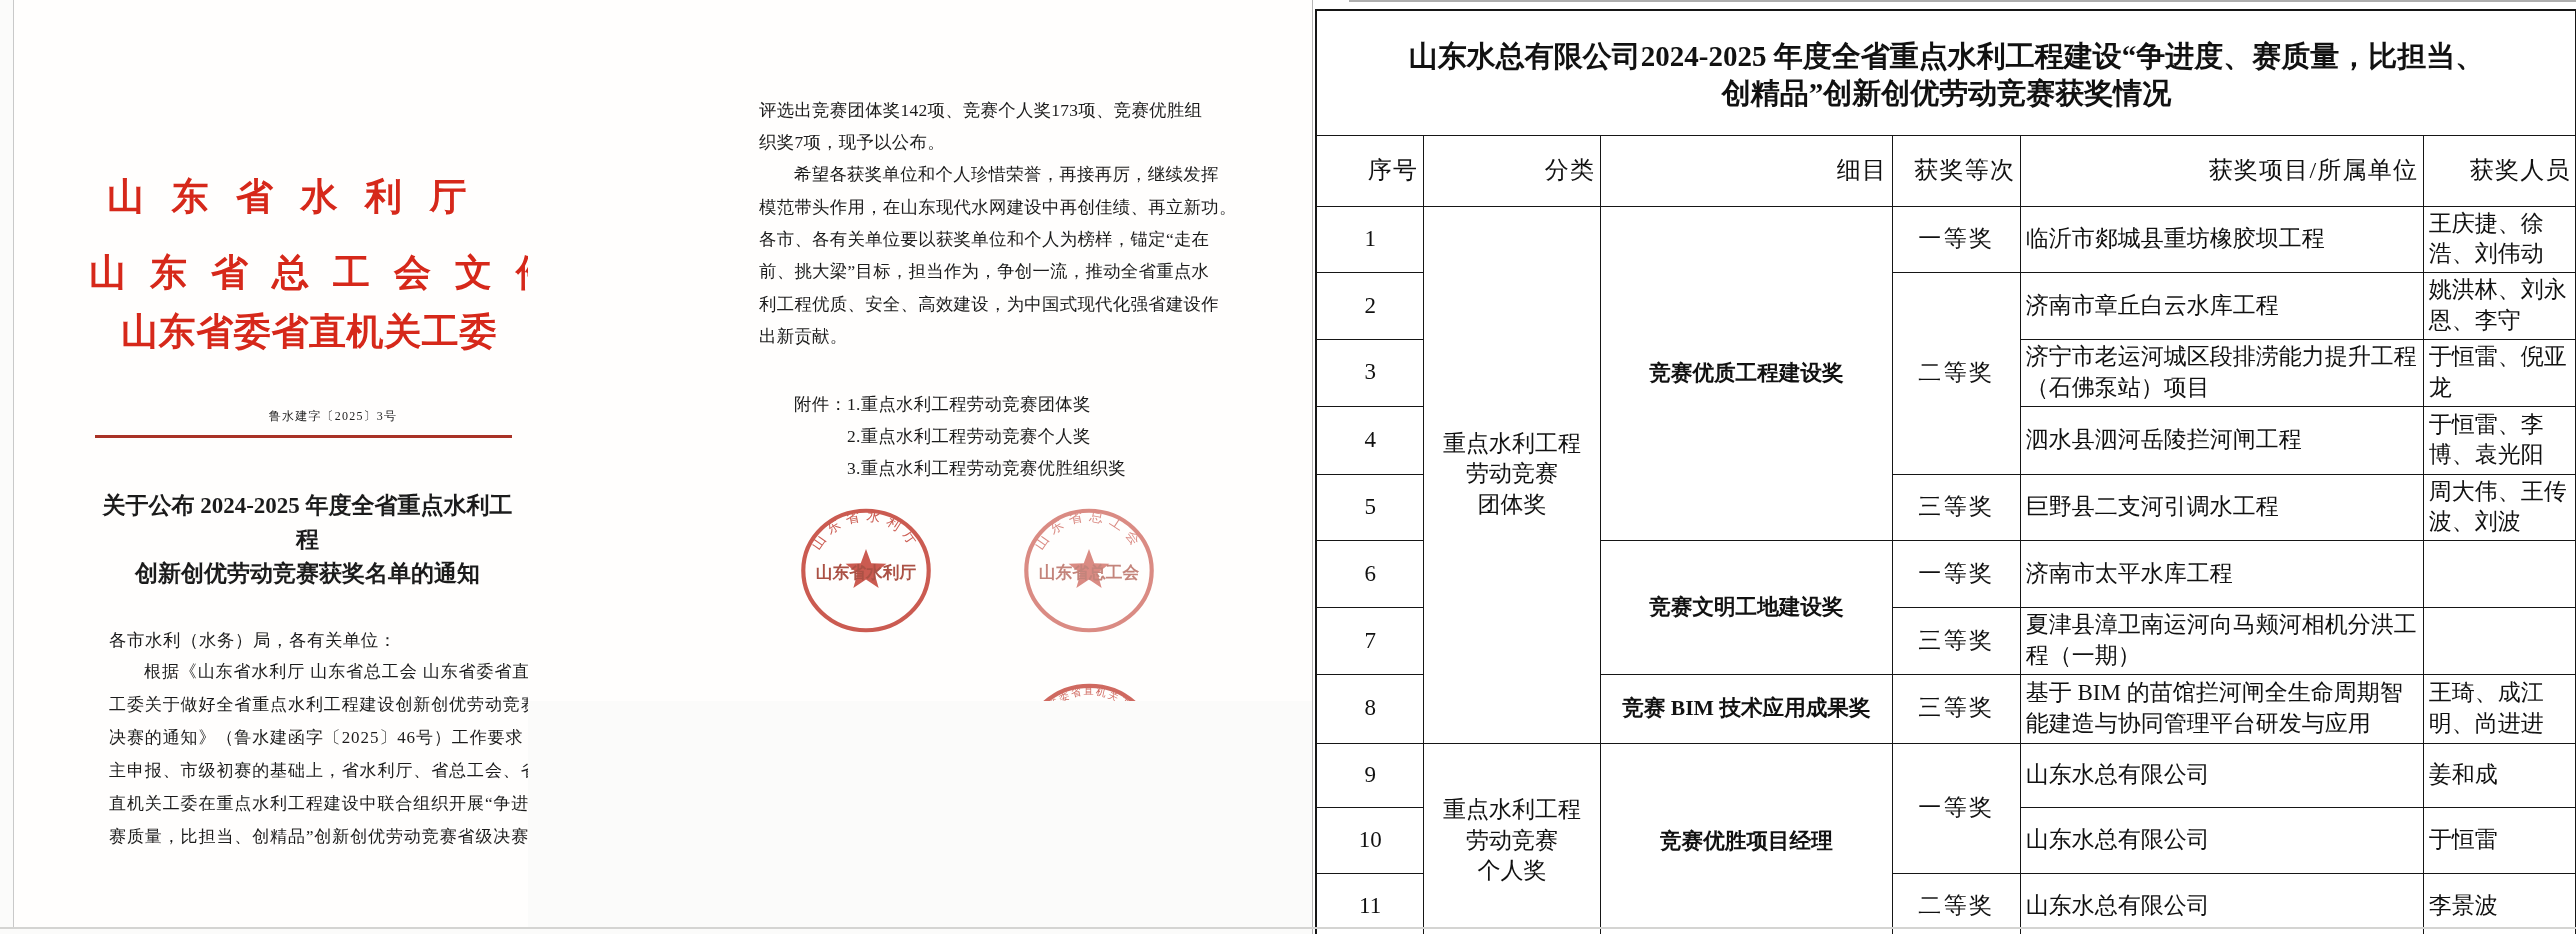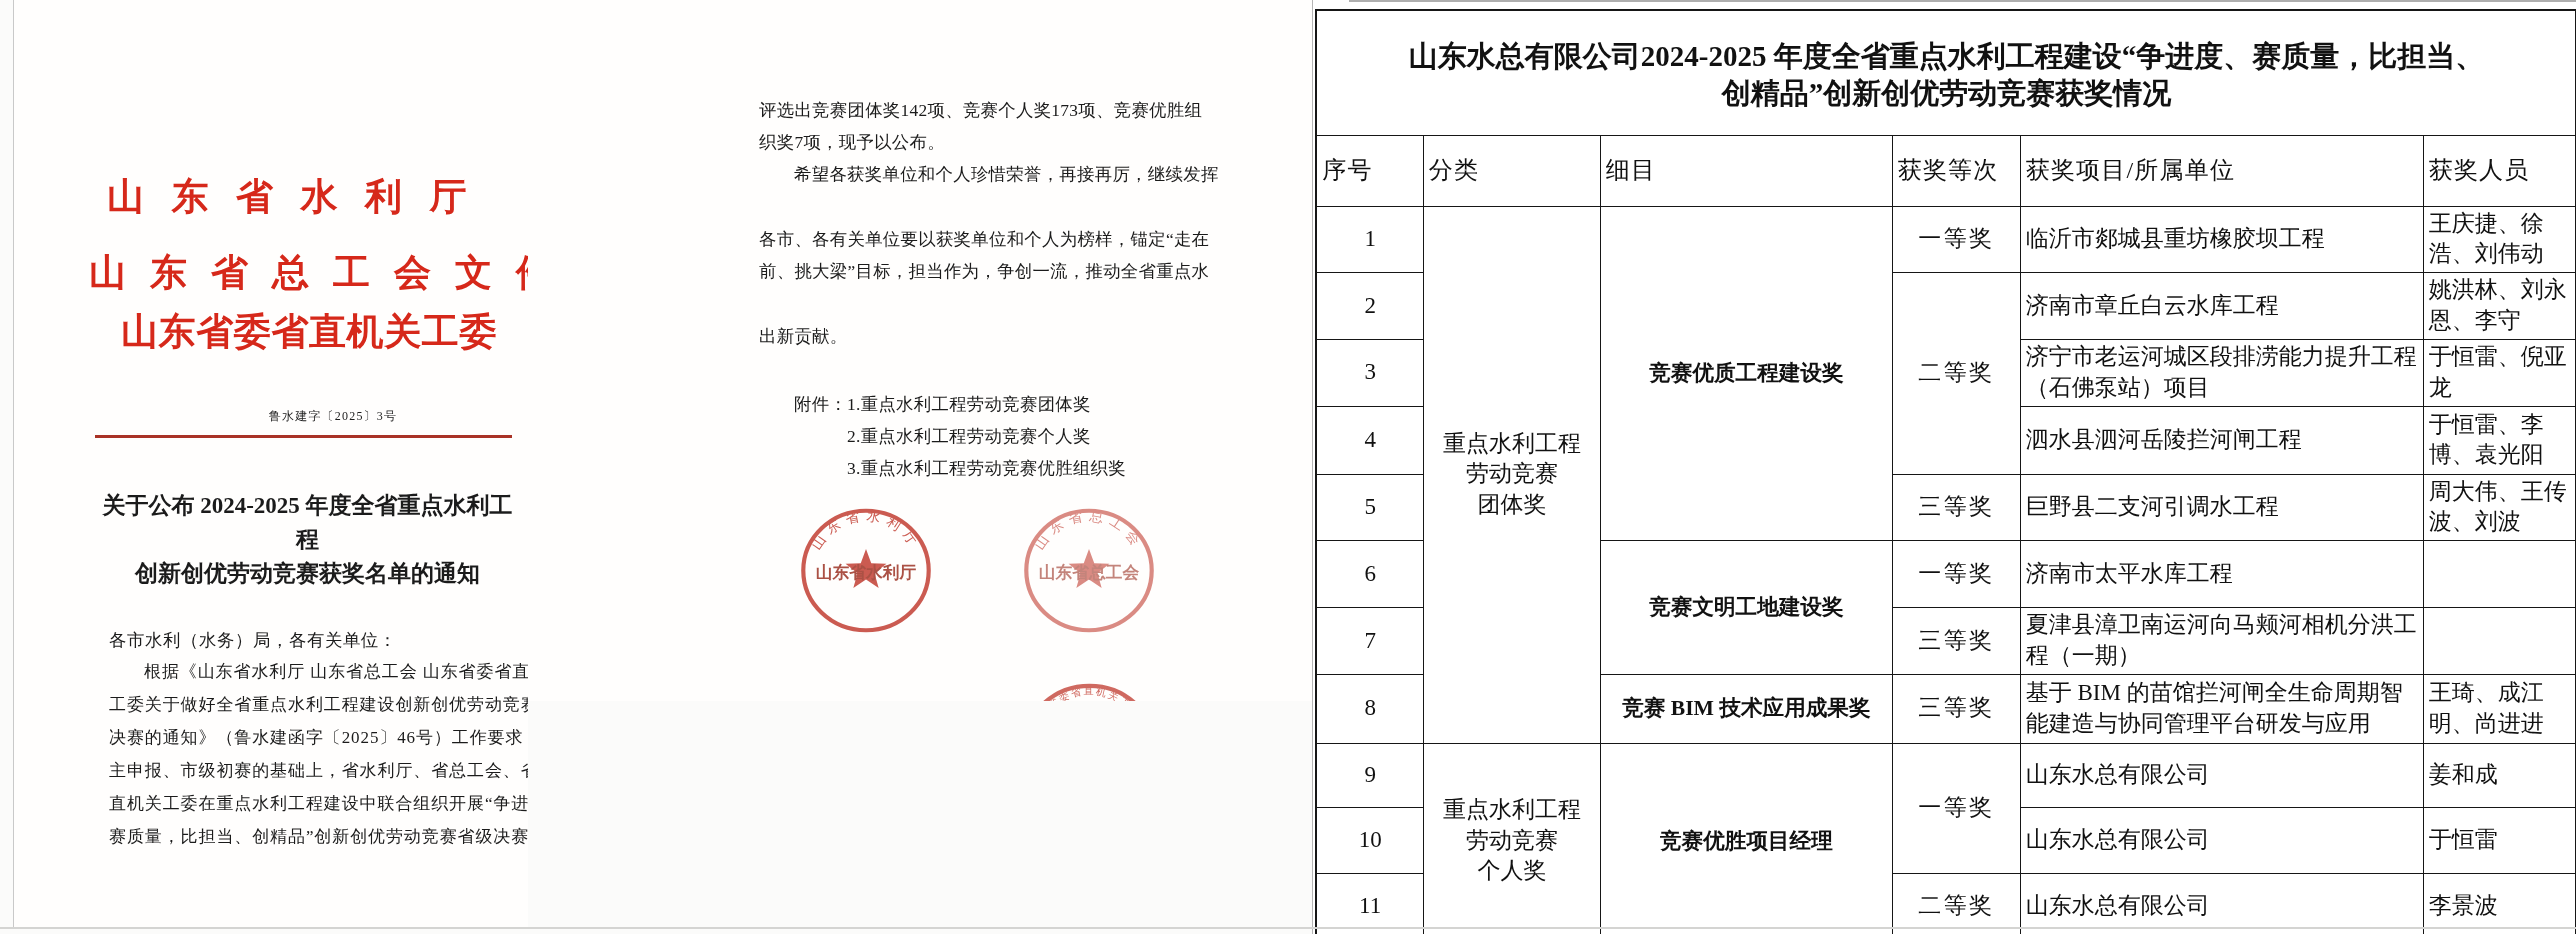--- a/index.html
+++ b/index.html
@@ -40,21 +40,21 @@
   }
   table.award td{border:1.8px solid #161616;vertical-align:middle;padding:2.4px 4.8px;}
   td.title-cell{border:1.8px solid #161616;}
   .tbl-title{width:100%;text-align:center;font-weight:bold;font-size:29px;line-height:37px;padding:10.8px 0 6px 0;}
   td.c-center{text-align:center;}
   td.c-cat{text-align:center;white-space:pre-line;}
   td.c-detail{text-align:center;font-size:21.6px;font-weight:bold;}
   td.c-grade{text-align:center;letter-spacing:2.4px;}
   td.c-project{text-align:left;padding-left:8.4px;padding-right:6px;}
   td.c-people{text-align:left;padding-left:6px;padding-right:3.6px;}
-  td.c-head{text-align:left;font-size:24px;letter-spacing:1.2px;}
+  td.c-head{text-align:right;font-size:24px;letter-spacing:1.2px;}
 </style>
 </head>
 <body>
 
 <div id="page1" class="page">
   <div class="abs red-head rh1">山东省水利厅</div>
   <div class="abs red-head rh2">山东省总工会文件</div>
   <div class="abs red-head rh3">山东省委省直机关工委</div>
 
   <div class="abs doc-number">鲁水建字〔2025〕3号</div>
@@ -72,22 +72,24 @@
   <div class="abs bodyline" style="top:726px">决赛的通知》（鲁水建函字〔2025〕46号）工作要求，在自</div>
   <div class="abs bodyline" style="top:759px">主申报、市级初赛的基础上，省水利厅、省总工会、省委省</div>
   <div class="abs bodyline" style="top:792px">直机关工委在重点水利工程建设中联合组织开展“争进度、</div>
   <div class="abs bodyline" style="top:825px">赛质量，比担当、创精品”创新创优劳动竞赛省级决赛，共</div>
 </div>
 
 <div id="page2" class="page">
   <div class="abs p2line" style="top:98px">评选出竞赛团体奖142项、竞赛个人奖173项、竞赛优胜组</div>
   <div class="abs p2line" style="top:130px">织奖7项，现予以公布。</div>
   <div class="abs p2line indent" style="top:162px">希望各获奖单位和个人珍惜荣誉，再接再厉，继续发挥</div>
+  <div class="abs p2line" style="top:195px">模范带头作用，在山东现代水网建设中再创佳绩、再立新功。</div>
   <div class="abs p2line" style="top:227px">各市、各有关单位要以获奖单位和个人为榜样，锚定“走在</div>
   <div class="abs p2line" style="top:259px">前、挑大梁”目标，担当作为，争创一流，推动全省重点水</div>
+  <div class="abs p2line" style="top:292px">利工程优质、安全、高效建设，为中国式现代化强省建设作</div>
   <div class="abs p2line" style="top:324px">出新贡献。</div>
 
   <div class="abs attach" style="left:266px;top:392px">
     <span>附件：</span><span>1.重点水利工程劳动竞赛团体奖</span>
   </div>
   <div class="abs attach" style="left:319px;top:424px">2.重点水利工程劳动竞赛个人奖</div>
   <div class="abs attach" style="left:319px;top:456px">3.重点水利工程劳动竞赛优胜组织奖</div>
 
   <div class="seal" style="left:271px;top:506px;opacity:.88">
     <svg width="134" height="129" viewBox="-112 -108 224 216">

